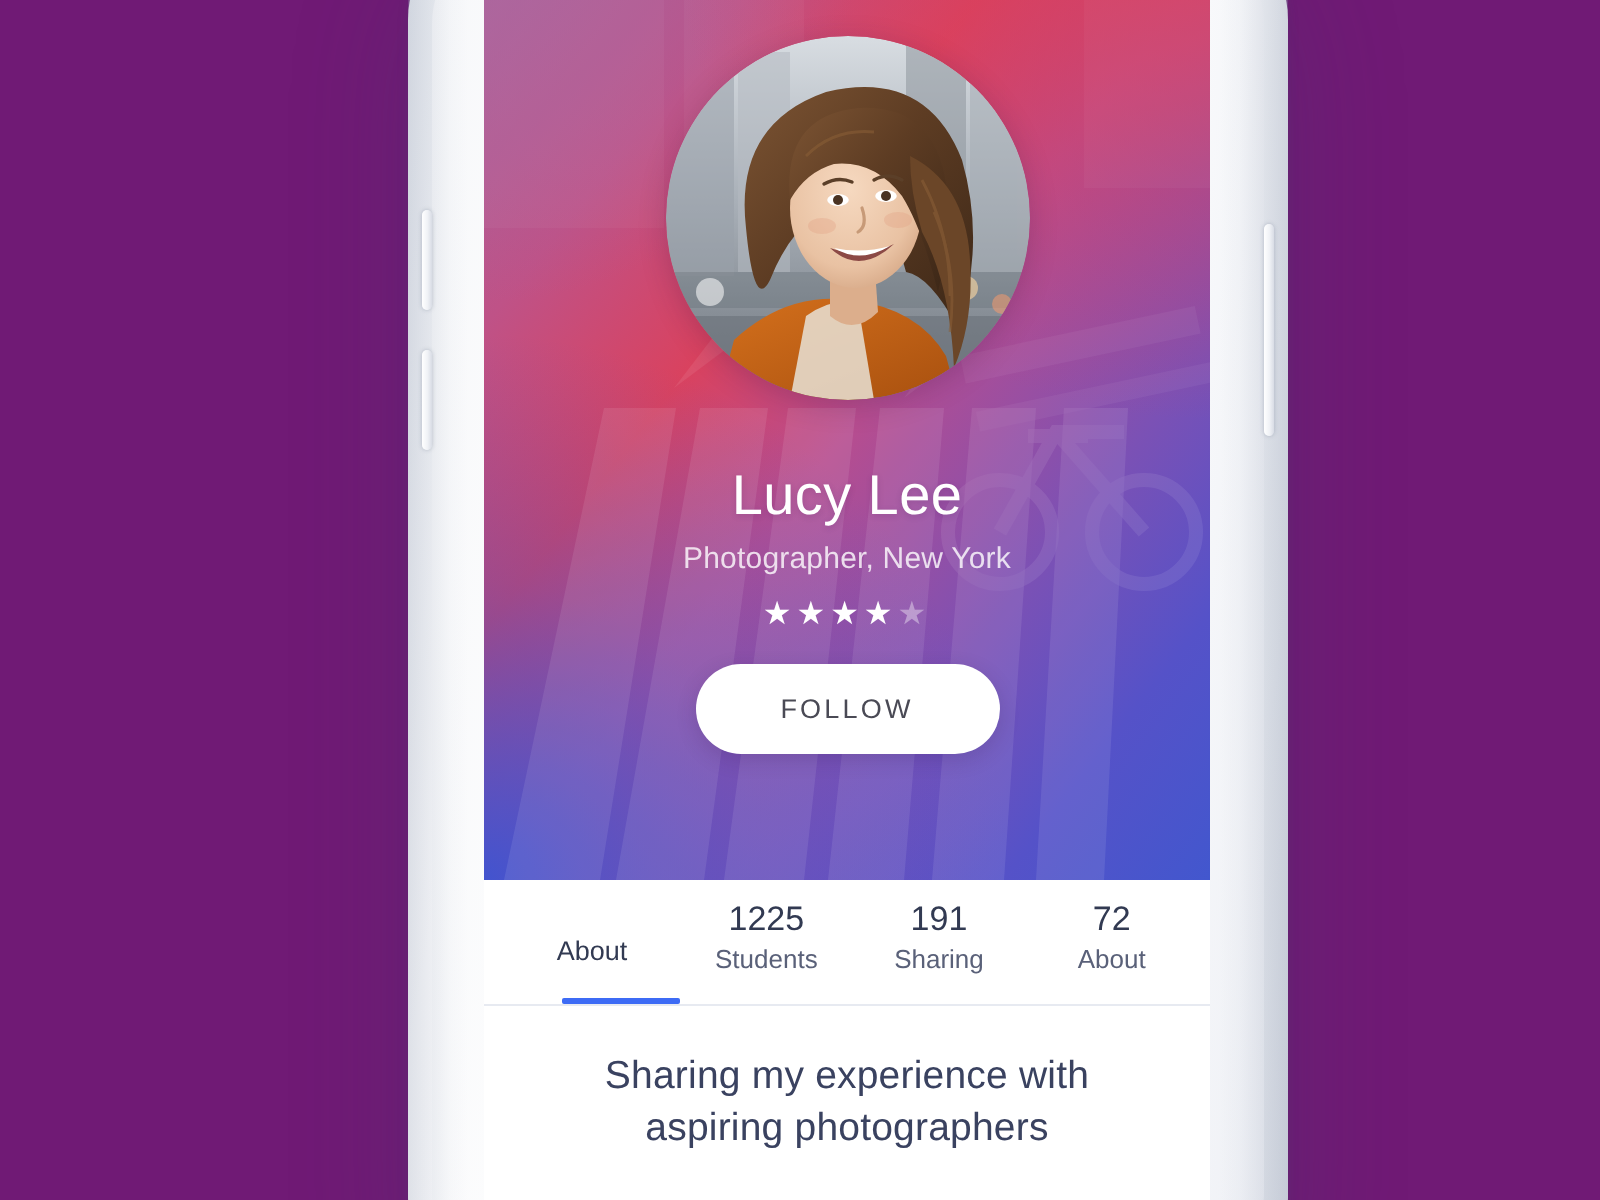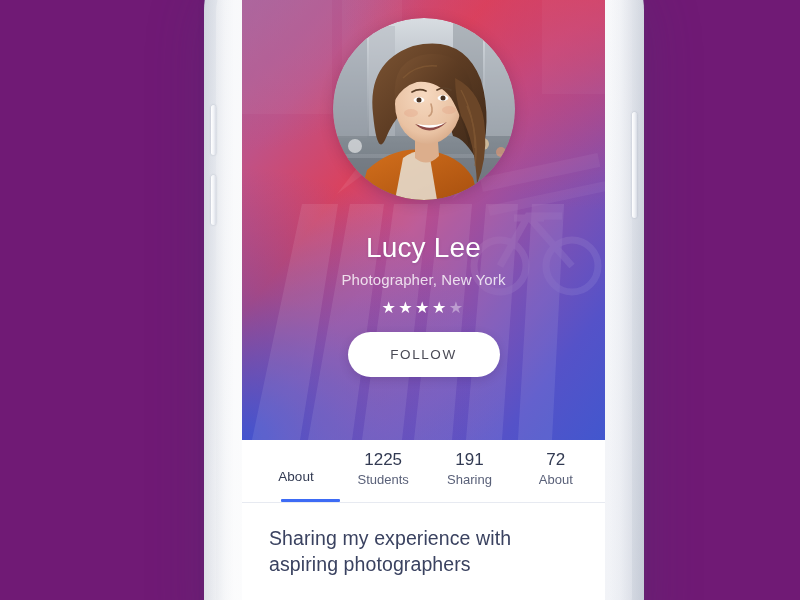--- a/index.html
+++ b/index.html
@@ -247,20 +247,21 @@
     background: #ffffff;
     padding: 22px 27px 0 27px;
   }
   .art-title {
     margin: 0;
     font-size: 19.5px;
     font-weight: 400;
     color: #3a4260;
     line-height: 1.35;
     letter-spacing: 0.1px;
+    text-align: center;
   }
   .art-body {
     margin: 18px 0 0 0;
     font-size: 14px;
     color: #59607a;
     line-height: 1.62;
   }
 </style>
 </head>
 <body>

